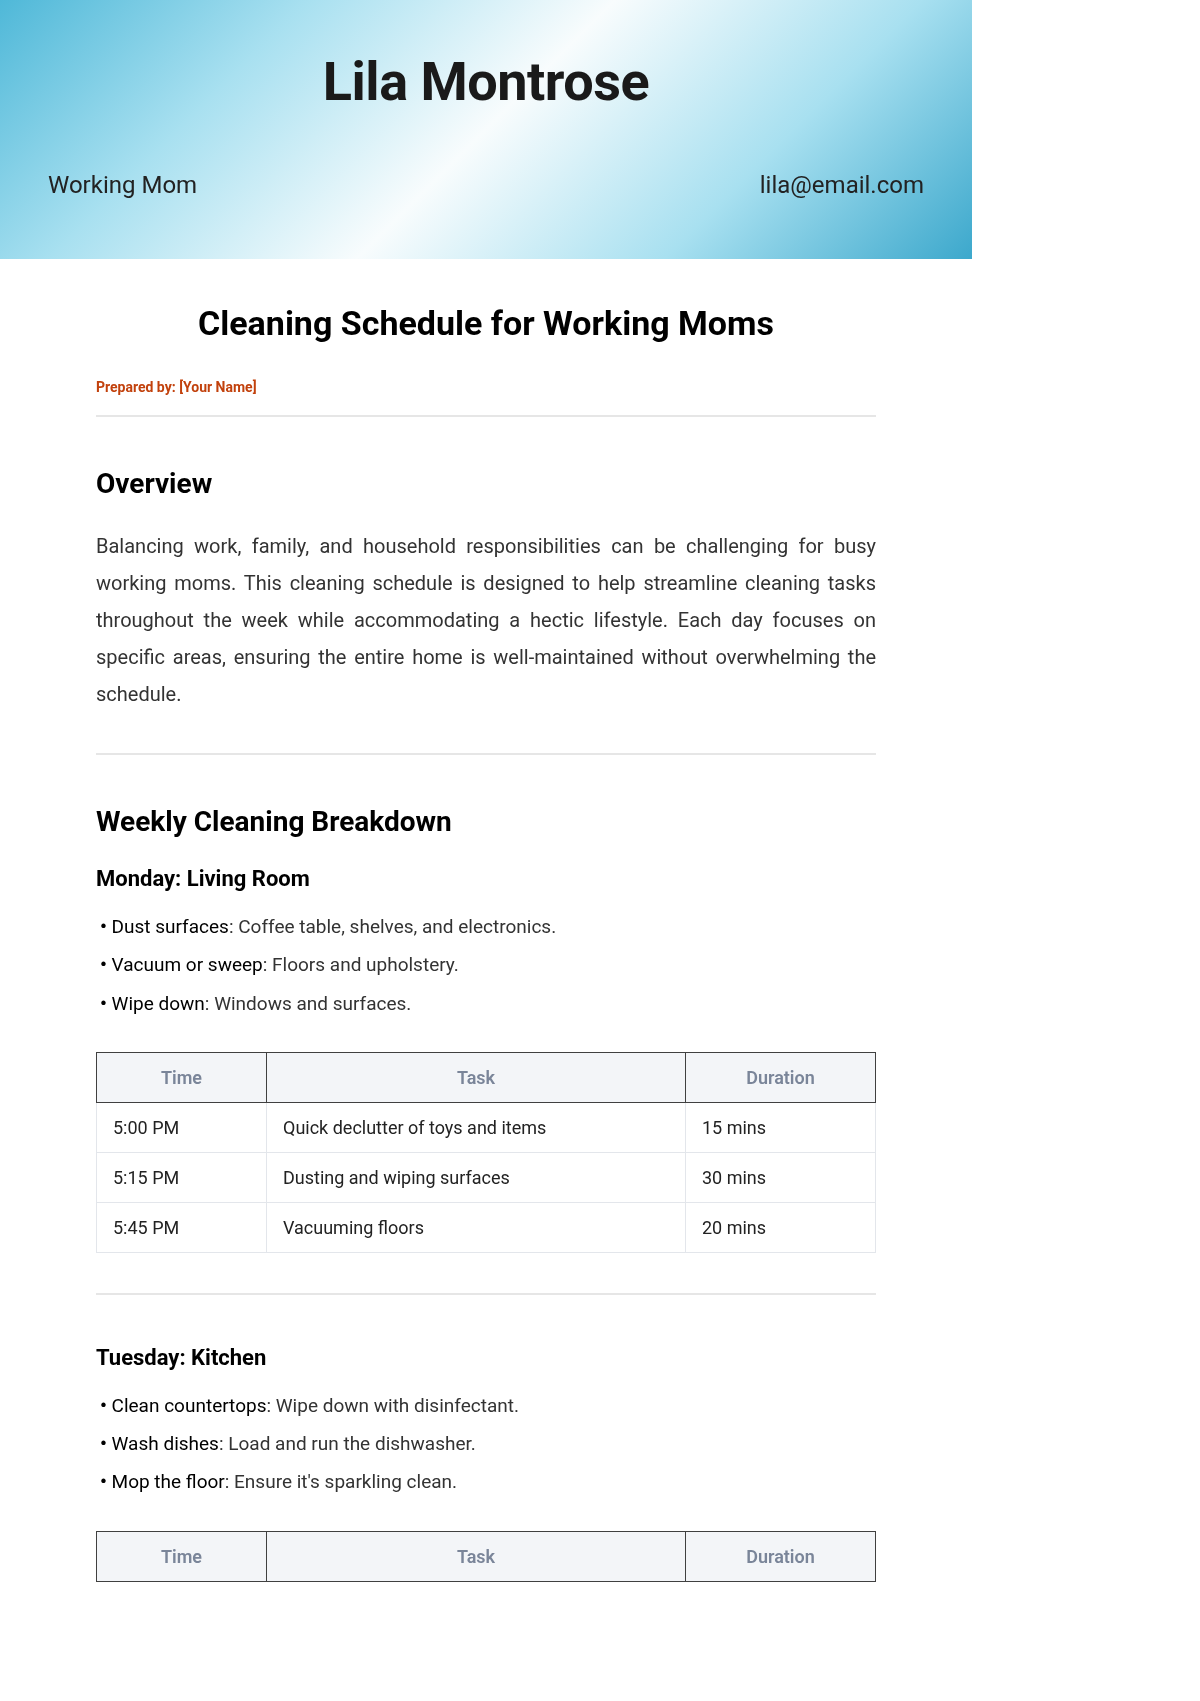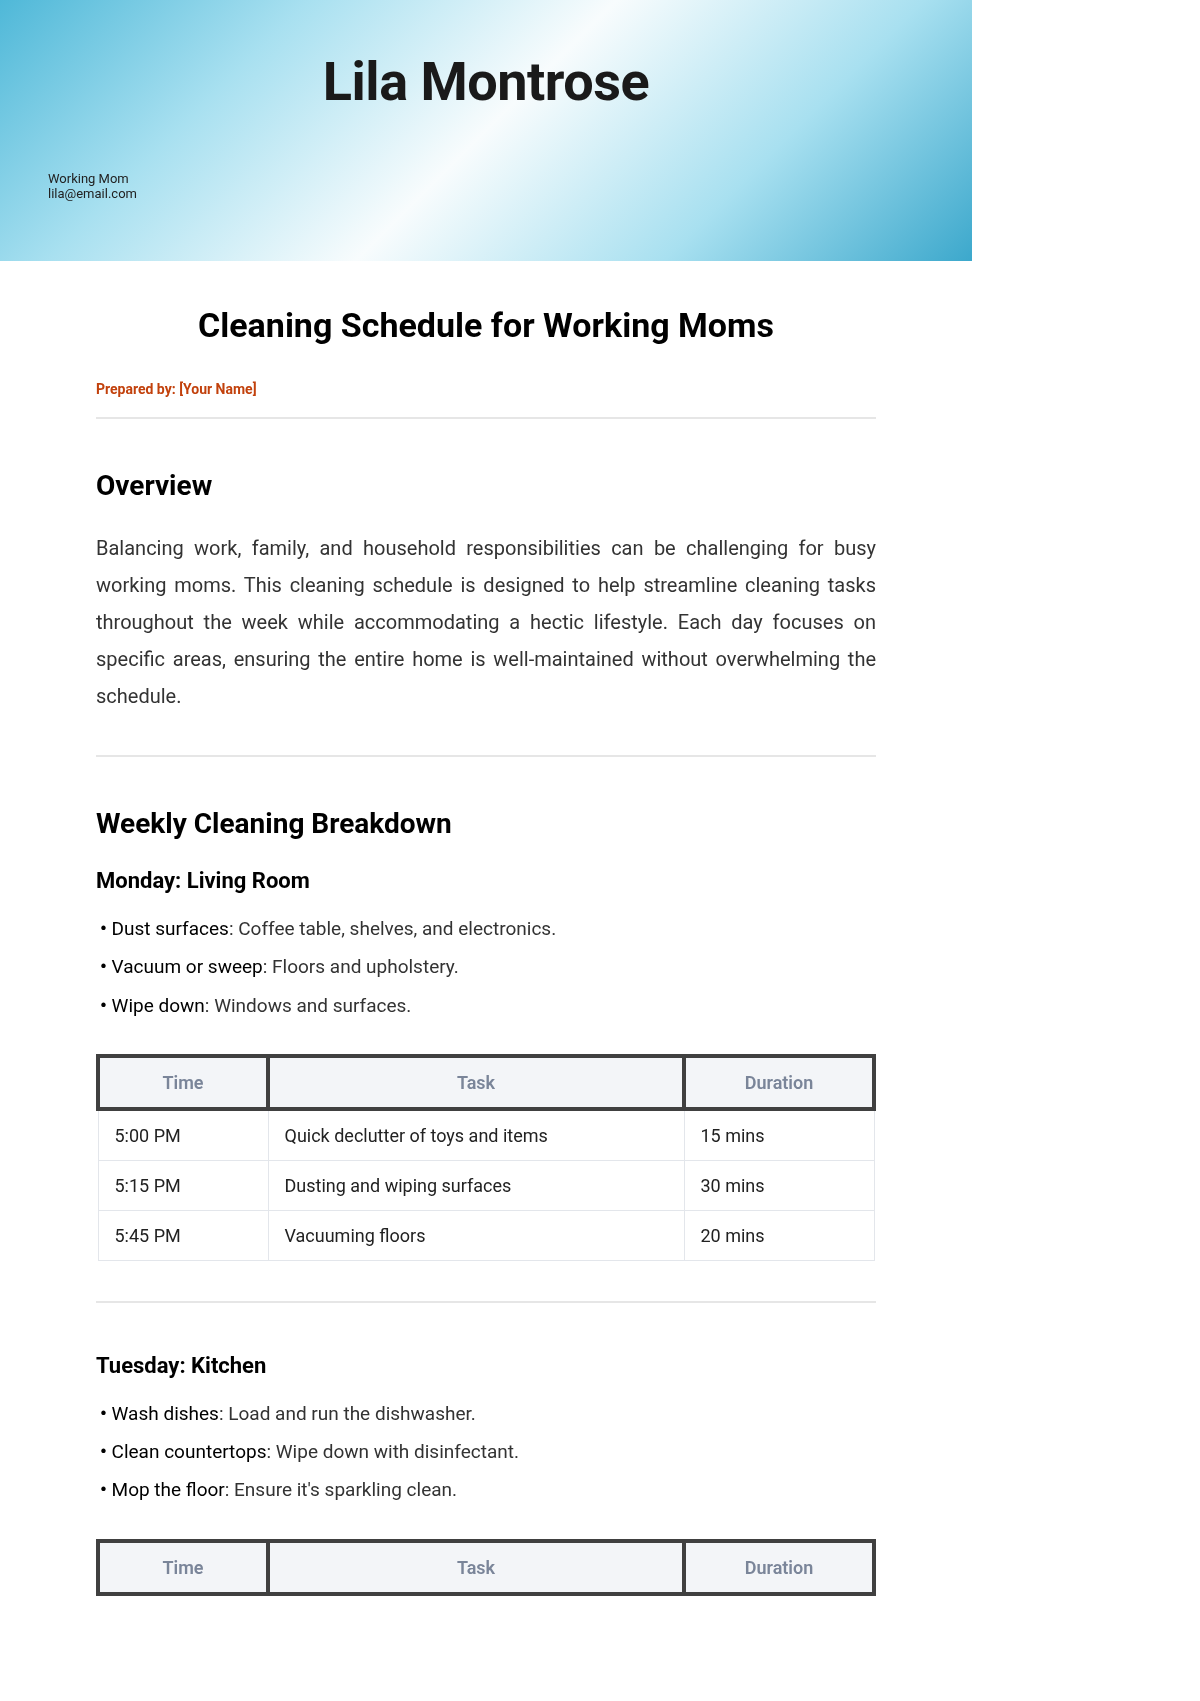--- a/index.html
+++ b/index.html
@@ -1,33 +1,33 @@
 <!DOCTYPE html>
 <html><head>
 <meta charset="utf-8">
 <style>
 * { margin:0; padding:0; box-sizing:border-box; }
 body { font-family:-apple-system,BlinkMacSystemFont,"Segoe UI",Roboto,Arial,sans-serif; background:#fff; color:#1a1a1a; width:1200px; }
 .page { width:972px; min-height:1701px; background:#fff; }
 .header { background:linear-gradient(135deg,#4fb8d8 0%,#a8e0f0 25%,#f8fcfd 50%,#a8e0f0 75%,#3ca8cc 100%); padding:50px 48px 60px; position:relative; }
 .header-name { text-align:center; font-size:54px; font-weight:700; color:#1a1a1a; letter-spacing:-0.5px; }
-.header-row { display:flex; justify-content:space-between; margin-top:58px; font-size:13px; color:#222;flex-direction:column; }
+.header-row { display:flex; justify-content:space-between; margin-top:58px; font-size:24px; color:#222; }
 .content { padding:44px 96px 40px; }
 .doc-title { text-align:center; font-size:34px; font-weight:700; color:#000; margin-bottom:36px; }
 .prepared { font-size:14px; font-weight:700; color:#c2410c; margin-bottom:20px; }
 hr.sep { border:none; border-top:2px solid #e6e6e6; margin:0 0 50px 0; }
 .section-h { font-size:28px; font-weight:700; color:#000000; margin-bottom:28px; }
 .overview-p { font-size:20px; line-height:1.85; color:#333; text-align:justify; margin-bottom:40px; }
 .day-h { font-size:22px; font-weight:700; color:#000; margin-bottom:20px; }
 ul.tasks { list-style:none; margin-bottom:32px; padding-left:4px; }
 ul.tasks li { font-size:19px; color:#333; line-height:1.7; margin-bottom:6px; }
 ul.tasks li::before { content:"• "; font-weight:700; color:#000; }
 ul.tasks li .tlabel { font-weight:400; color:#000; }
 table.sched { width:100%; border-collapse:collapse; margin-bottom:40px; }
-table.sched th { background:#f3f5f8; color:#7a8599; font-weight:600; font-size:18px; padding:14px 16px; border:4px solid #404040; text-align:center; }
+table.sched th { background:#f3f5f8; color:#7a8599; font-weight:600; font-size:18px; padding:14px 16px; border:1px solid #404040; text-align:center; }
 table.sched td { font-size:18px; color:#222; padding:14px 16px; border:1px solid #e3e6eb; }
 table.sched th:first-child,table.sched td:first-child { width:170px; }
 table.sched th:last-child,table.sched td:last-child { width:190px; }
 </style>
 </head>
 <body>
 
 <div class="page">
   <div class="header">
     <div class="header-name">Lila Montrose</div>
@@ -77,22 +77,22 @@
             <td>5:45 PM</td>
             <td>Vacuuming floors</td>
             <td>20 mins</td>
           </tr>
       </tbody>
     </table>
     <hr class="sep">
 
     <div class="day-h">Tuesday: Kitchen</div>
     <ul class="tasks">
+      <li><span class="tlabel">Clean countertops</span><span>: Wipe down with disinfectant.</span></li>
       <li><span class="tlabel">Wash dishes</span><span>: Load and run the dishwasher.</span></li>
-      <li><span class="tlabel">Clean countertops</span><span>: Wipe down with disinfectant.</span></li>
       <li><span class="tlabel">Mop the floor</span><span>: Ensure it's sparkling clean.</span></li>
     </ul>
     <table class="sched" style="margin-bottom:0;">
       <thead>
           <tr>
         <th>Time</th>
         <th>Task</th>
         <th>Duration</th>
       </tr>
         </thead>

